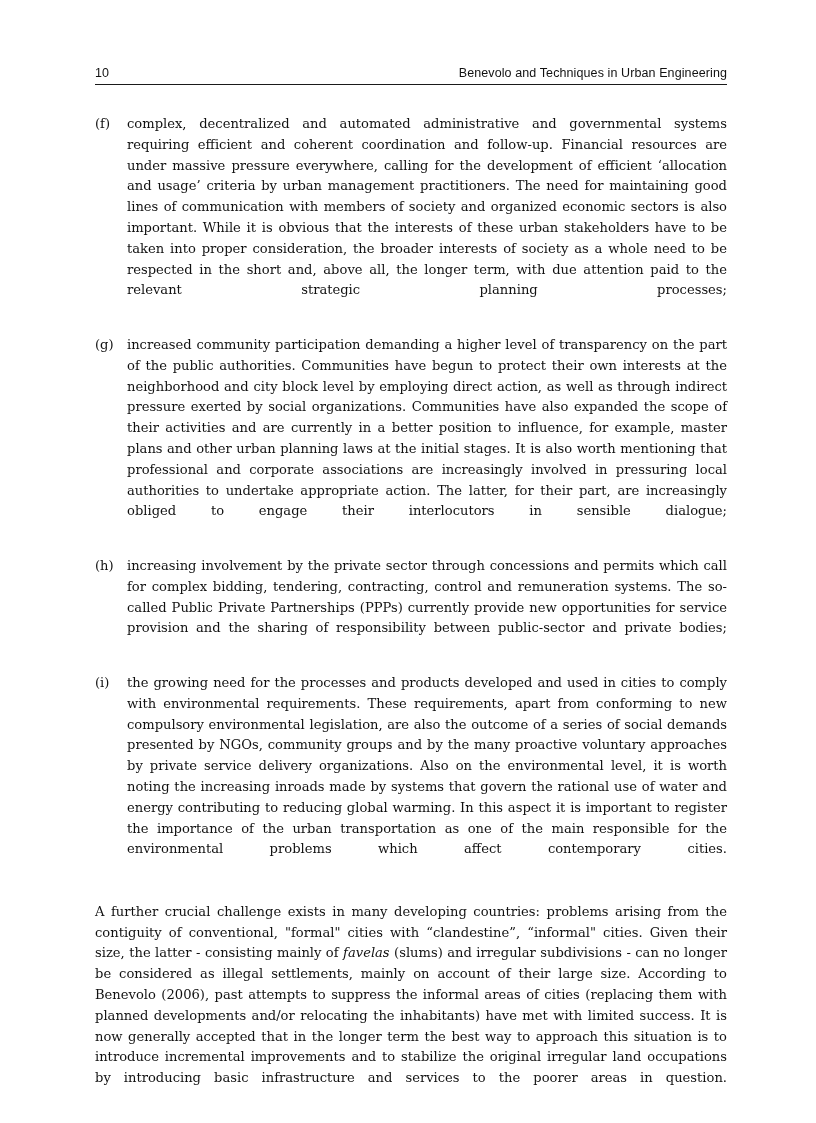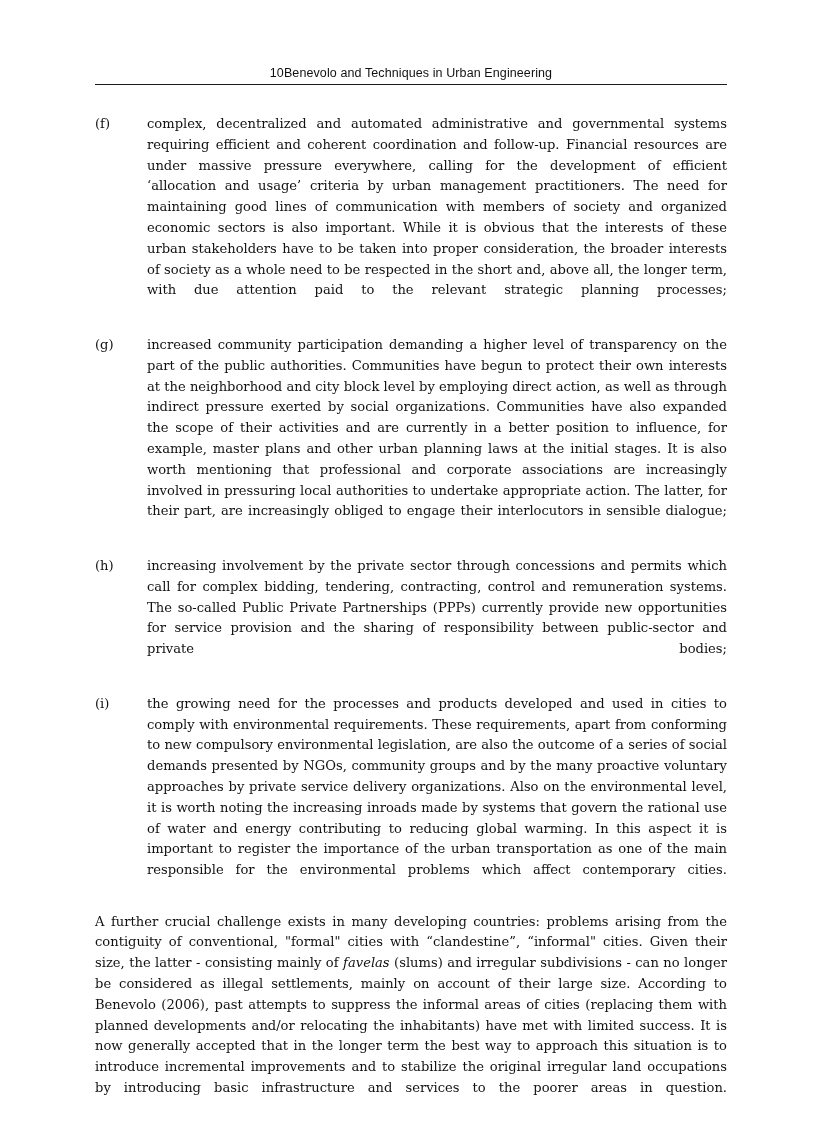--- a/index.html
+++ b/index.html
@@ -18,21 +18,21 @@
   }
 
   
   .header {
     position: absolute;
     left: 95px;
     top: 66px;
     width: 632px;
     display: flex;
     align-items: baseline;
-    justify-content: center;
+    justify-content: space-between;
     font-family: "Liberation Sans", sans-serif;
     font-size: 12.5px;
     color: #111111;
     padding-bottom: 4px;
     border-bottom: 1.6px solid #1a1a1a;
   }
 
   .header-page-number {
     font-family: "Liberation Sans", sans-serif;
     font-size: 12.5px;
@@ -81,26 +81,25 @@
     text-align: left;
     font-family: "DejaVu Serif", "Liberation Serif", serif;
     font-size: 13.1px;
     line-height: 20.8px;
   }
 
   .list-text {
     display: block;
     text-align: justify;
     hyphens: none;
-    margin-left: 20px;
   }
 
   
   .closing-paragraph {
-    margin-top: 10px;
+    margin-top: 21px;
     text-align: justify;
     hyphens: none;
   }
 
   .italic {
     font-style: italic;
   }
 
   
   .list-text::after,

